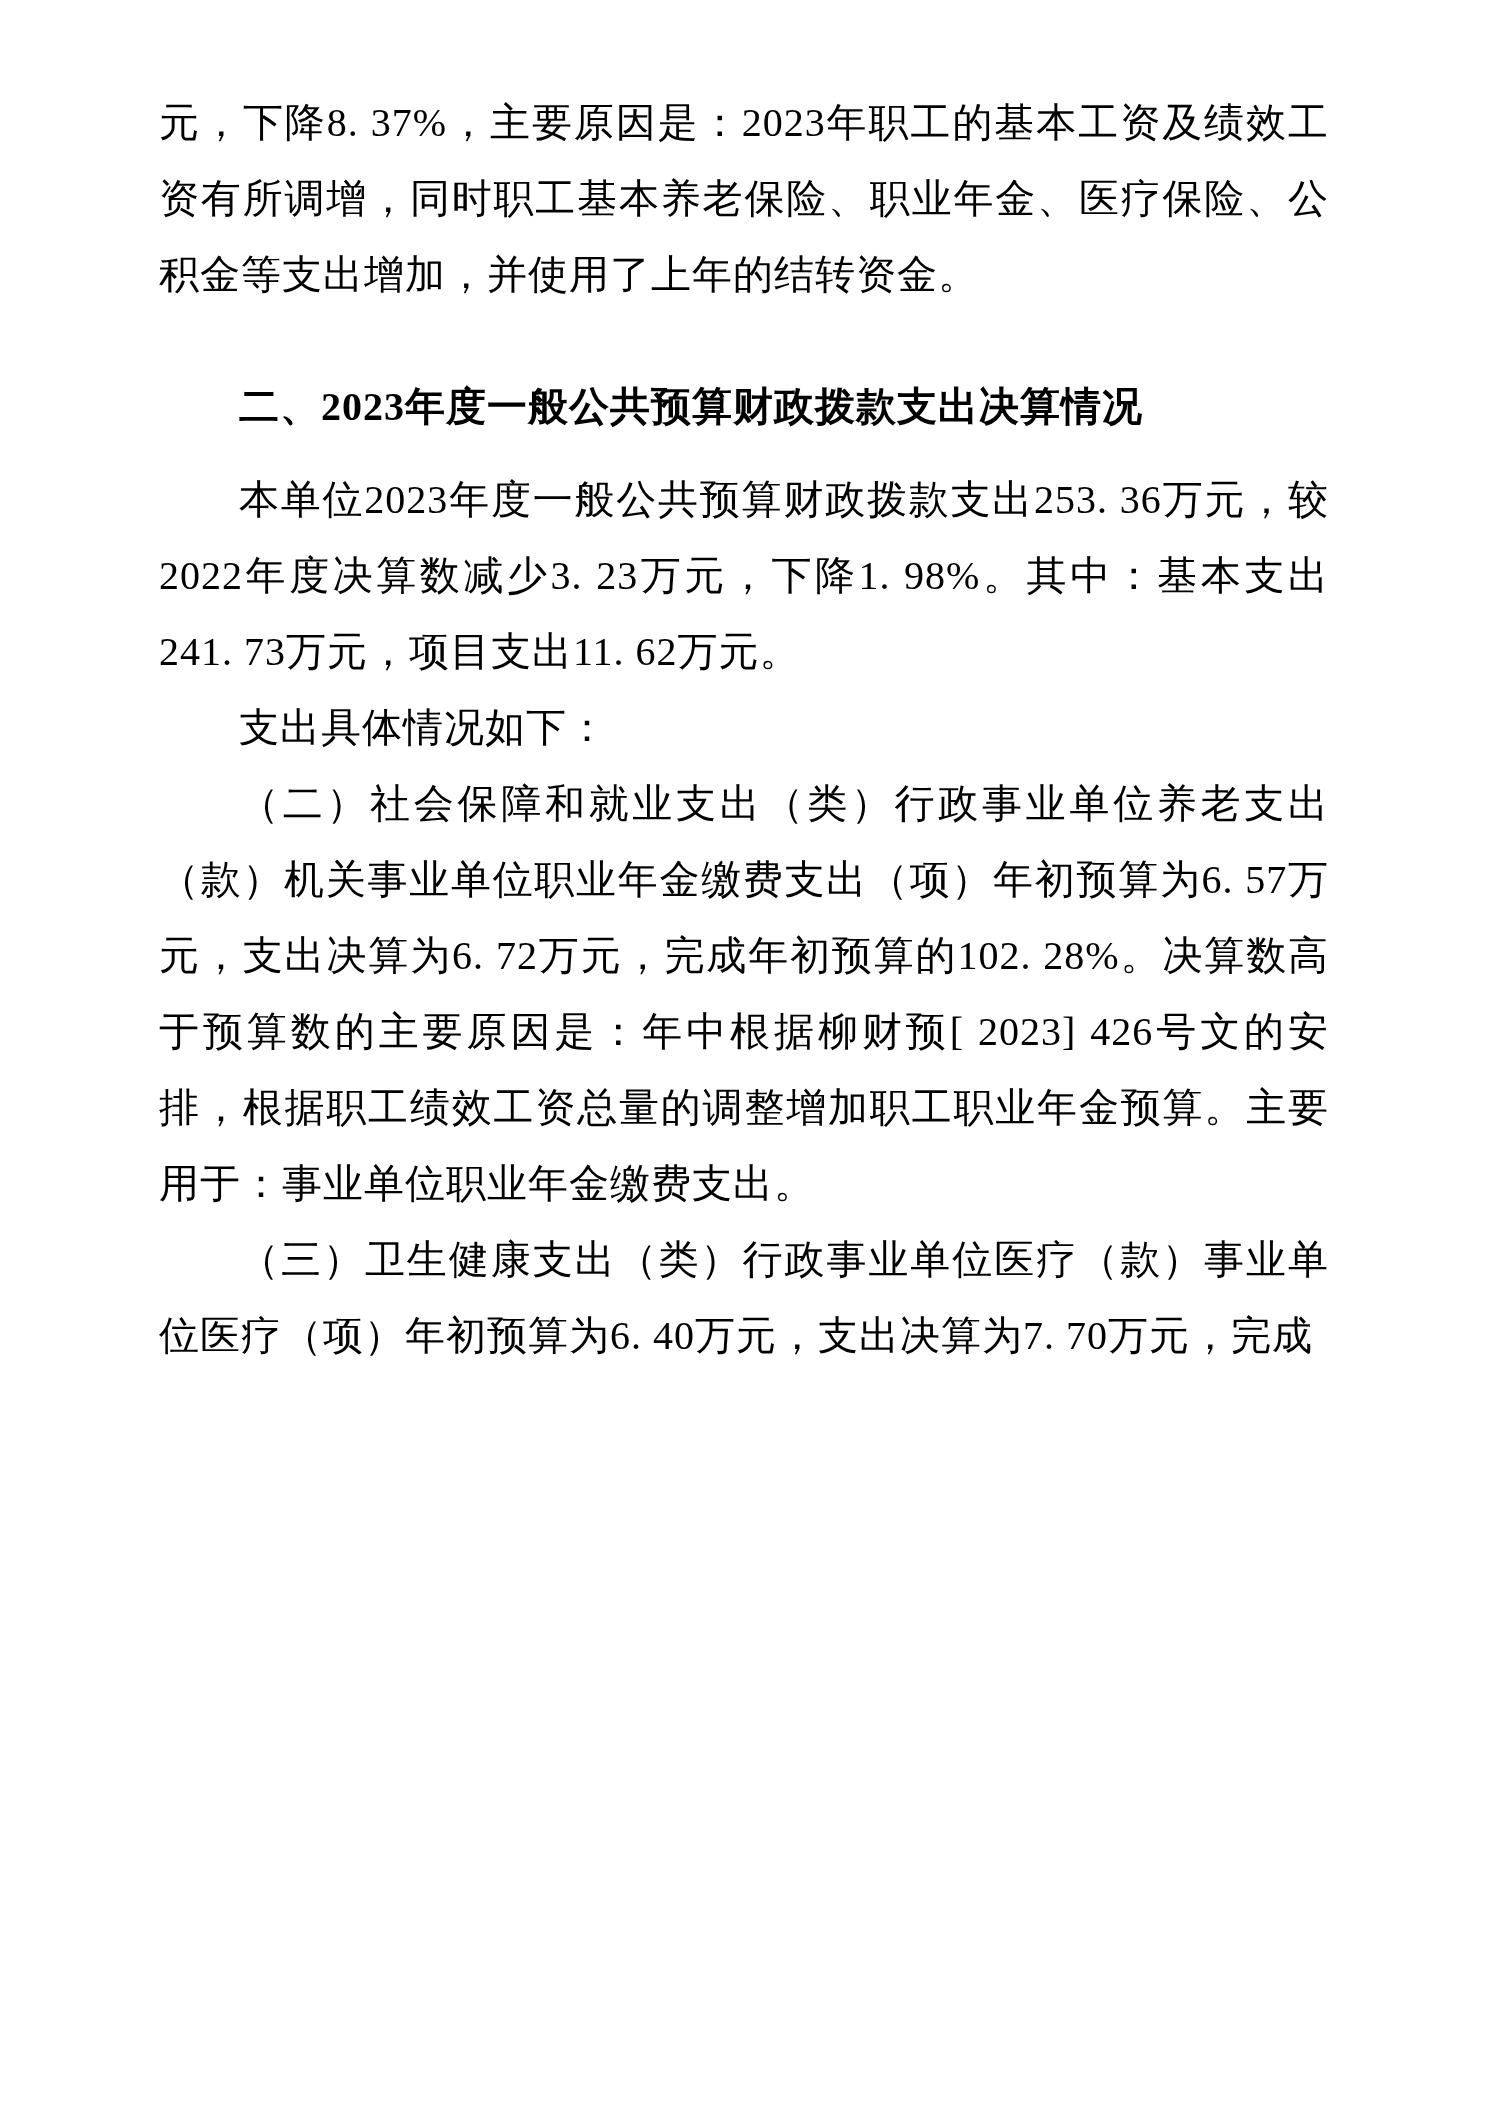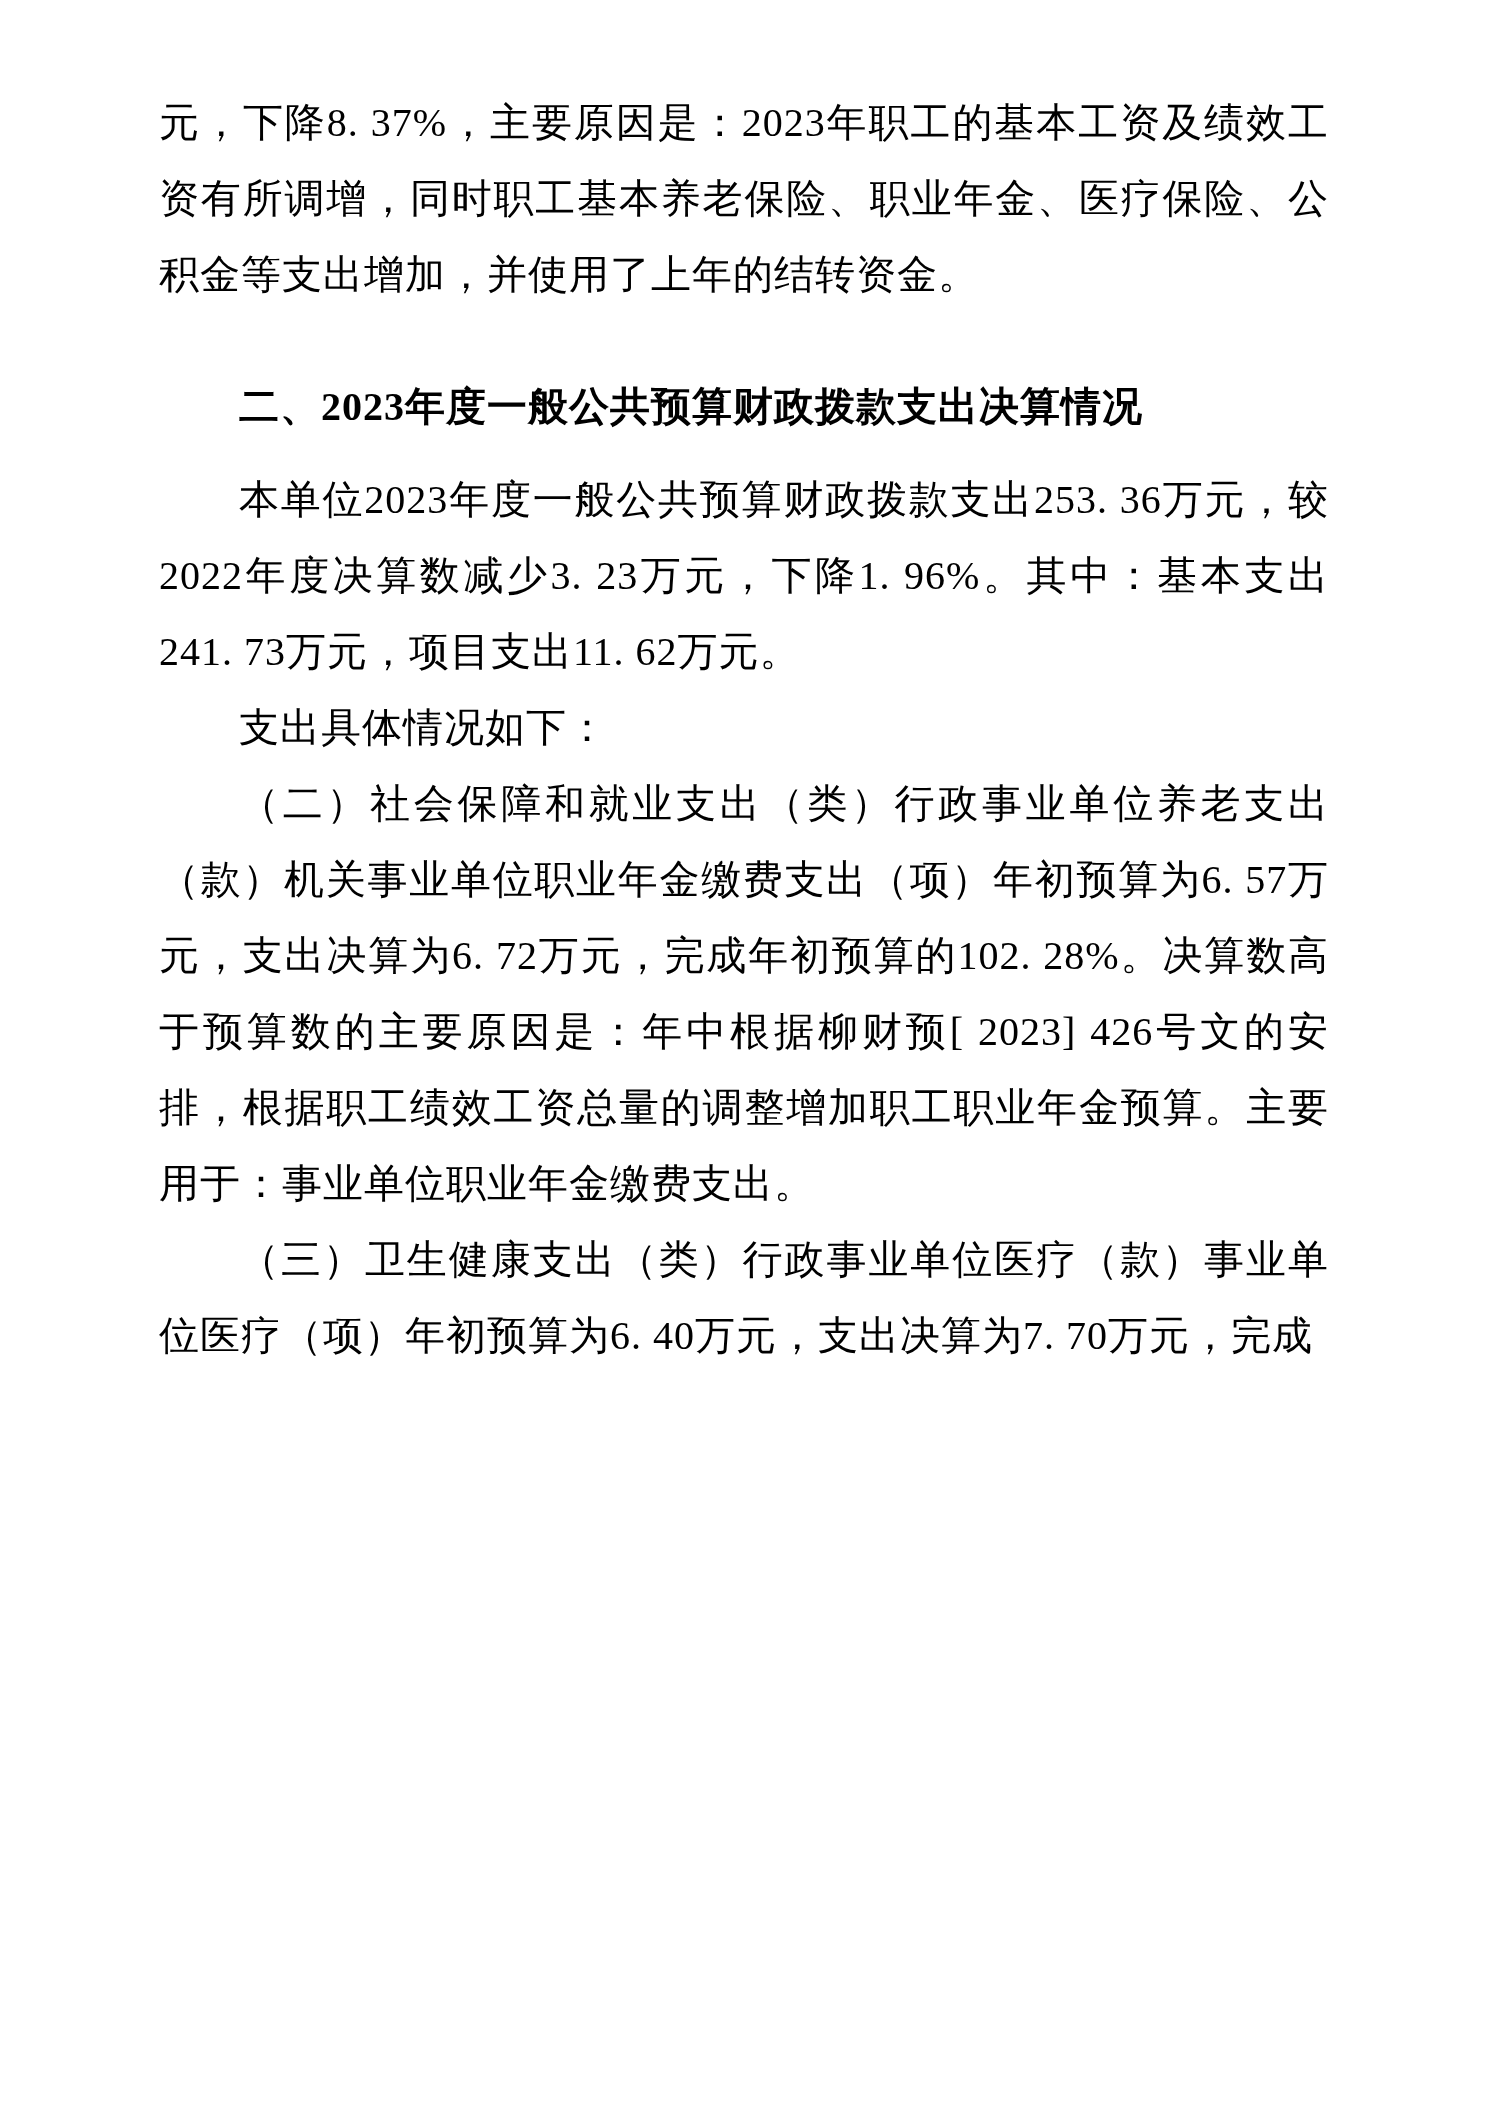--- a/index.html
+++ b/index.html
@@ -51,19 +51,19 @@
     color: #6d28d9;
   }
 </style>
 </head>
 <body>
 
 <div class="page">
   <div class="content">
     <p class="para">元，下降8. 37%，主要原因是：2023年职工的基本工资及绩效工资有所调增，同时职工基本养老保险、职业年金、医疗保险、公积金等支出增加，并使用了上年的结转资金。</p>
     <h2 class="heading">二、2023年度一般公共预算财政拨款支出决算情况</h2>
-    <p class="para indent">本单位2023年度一般公共预算财政拨款支出253. 36万元，较2022年度决算数减少3. 23万元，下降1. 96%。其中：基本支出241. 73万元，项目支出11. 62万元。</p>
+    <p class="para indent">本单位2023年度一般公共预算财政拨款支出253. 36万元，较2022年度决算数减少3. 23万元，下降1. 98%。其中：基本支出241. 73万元，项目支出11. 62万元。</p>
     <p class="para indent">支出具体情况如下：</p>
     <p class="para indent">（二）社会保障和就业支出（类）行政事业单位养老支出（款）机关事业单位职业年金缴费支出（项）年初预算为6. 57万元，支出决算为6. 72万元，完成年初预算的102. 28%。决算数高于预算数的主要原因是：年中根据柳财预[ 2023] 426号文的安排，根据职工绩效工资总量的调整增加职工职业年金预算。主要用于：事业单位职业年金缴费支出。</p>
     <p class="para indent">（三）卫生健康支出（类）行政事业单位医疗（款）事业单位医疗（项）年初预算为6. 40万元，支出决算为7. 70万元，完成</p>
   </div>
   <div class="footer">- 14 -</div>
 </div>
 
 </body></html>

